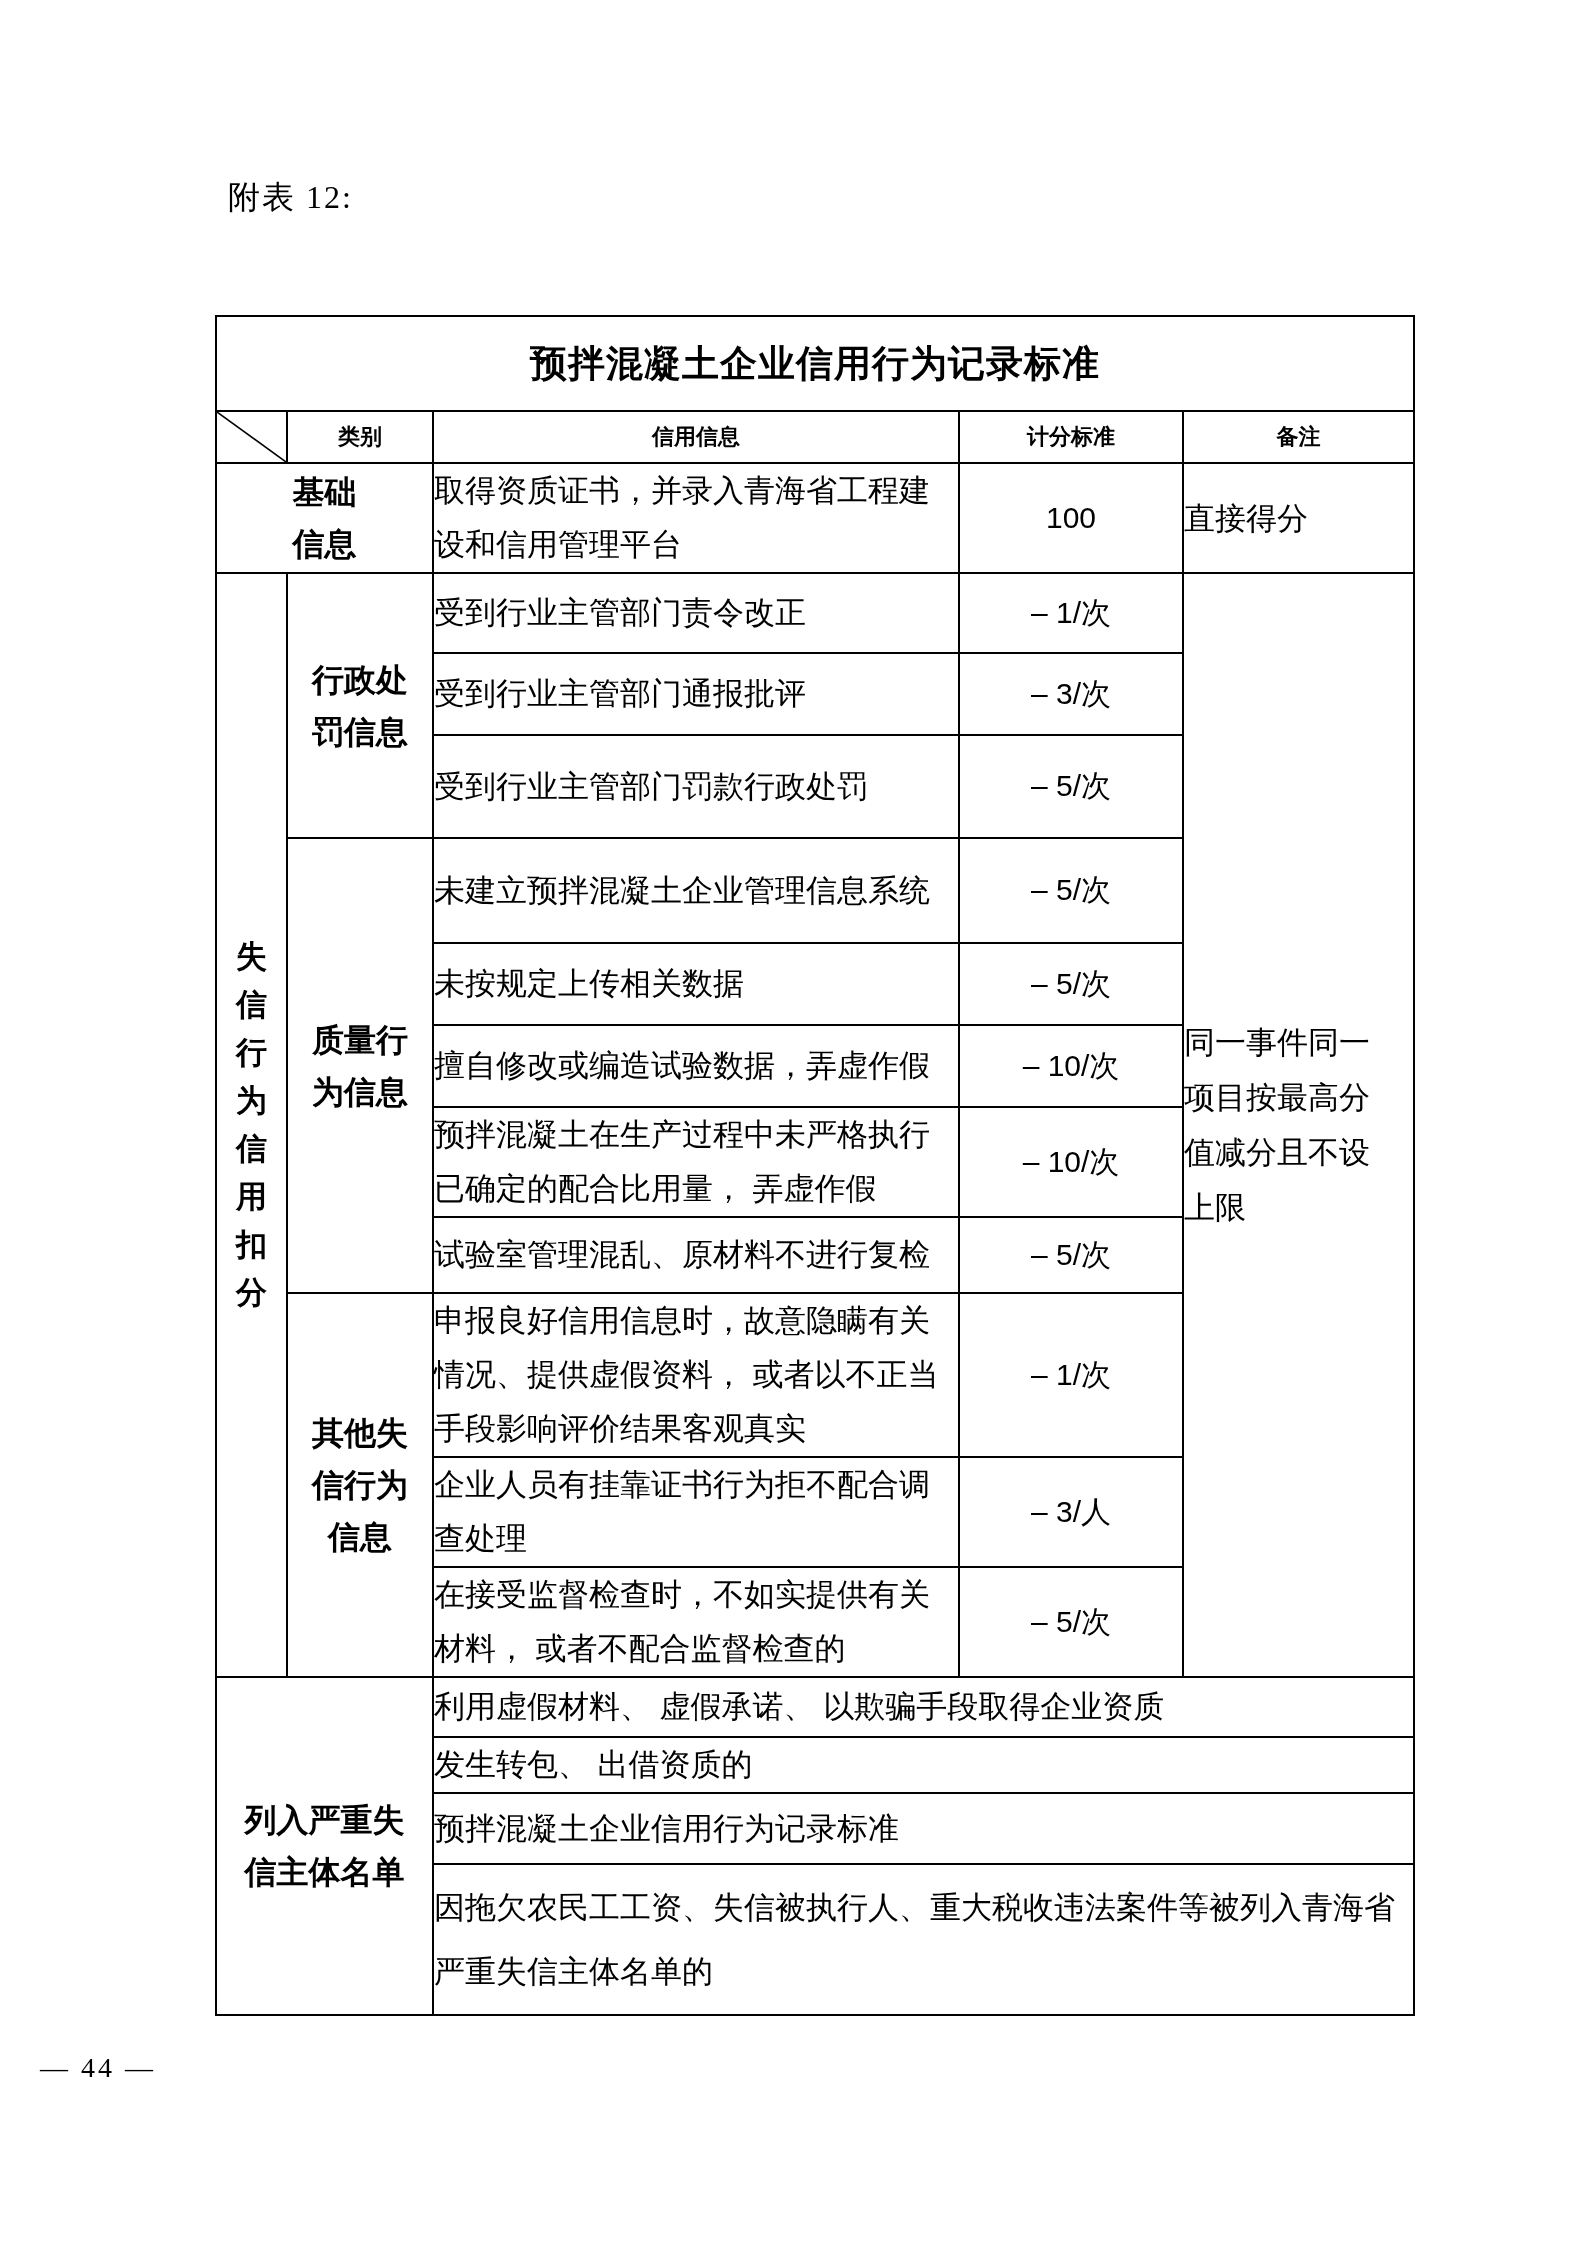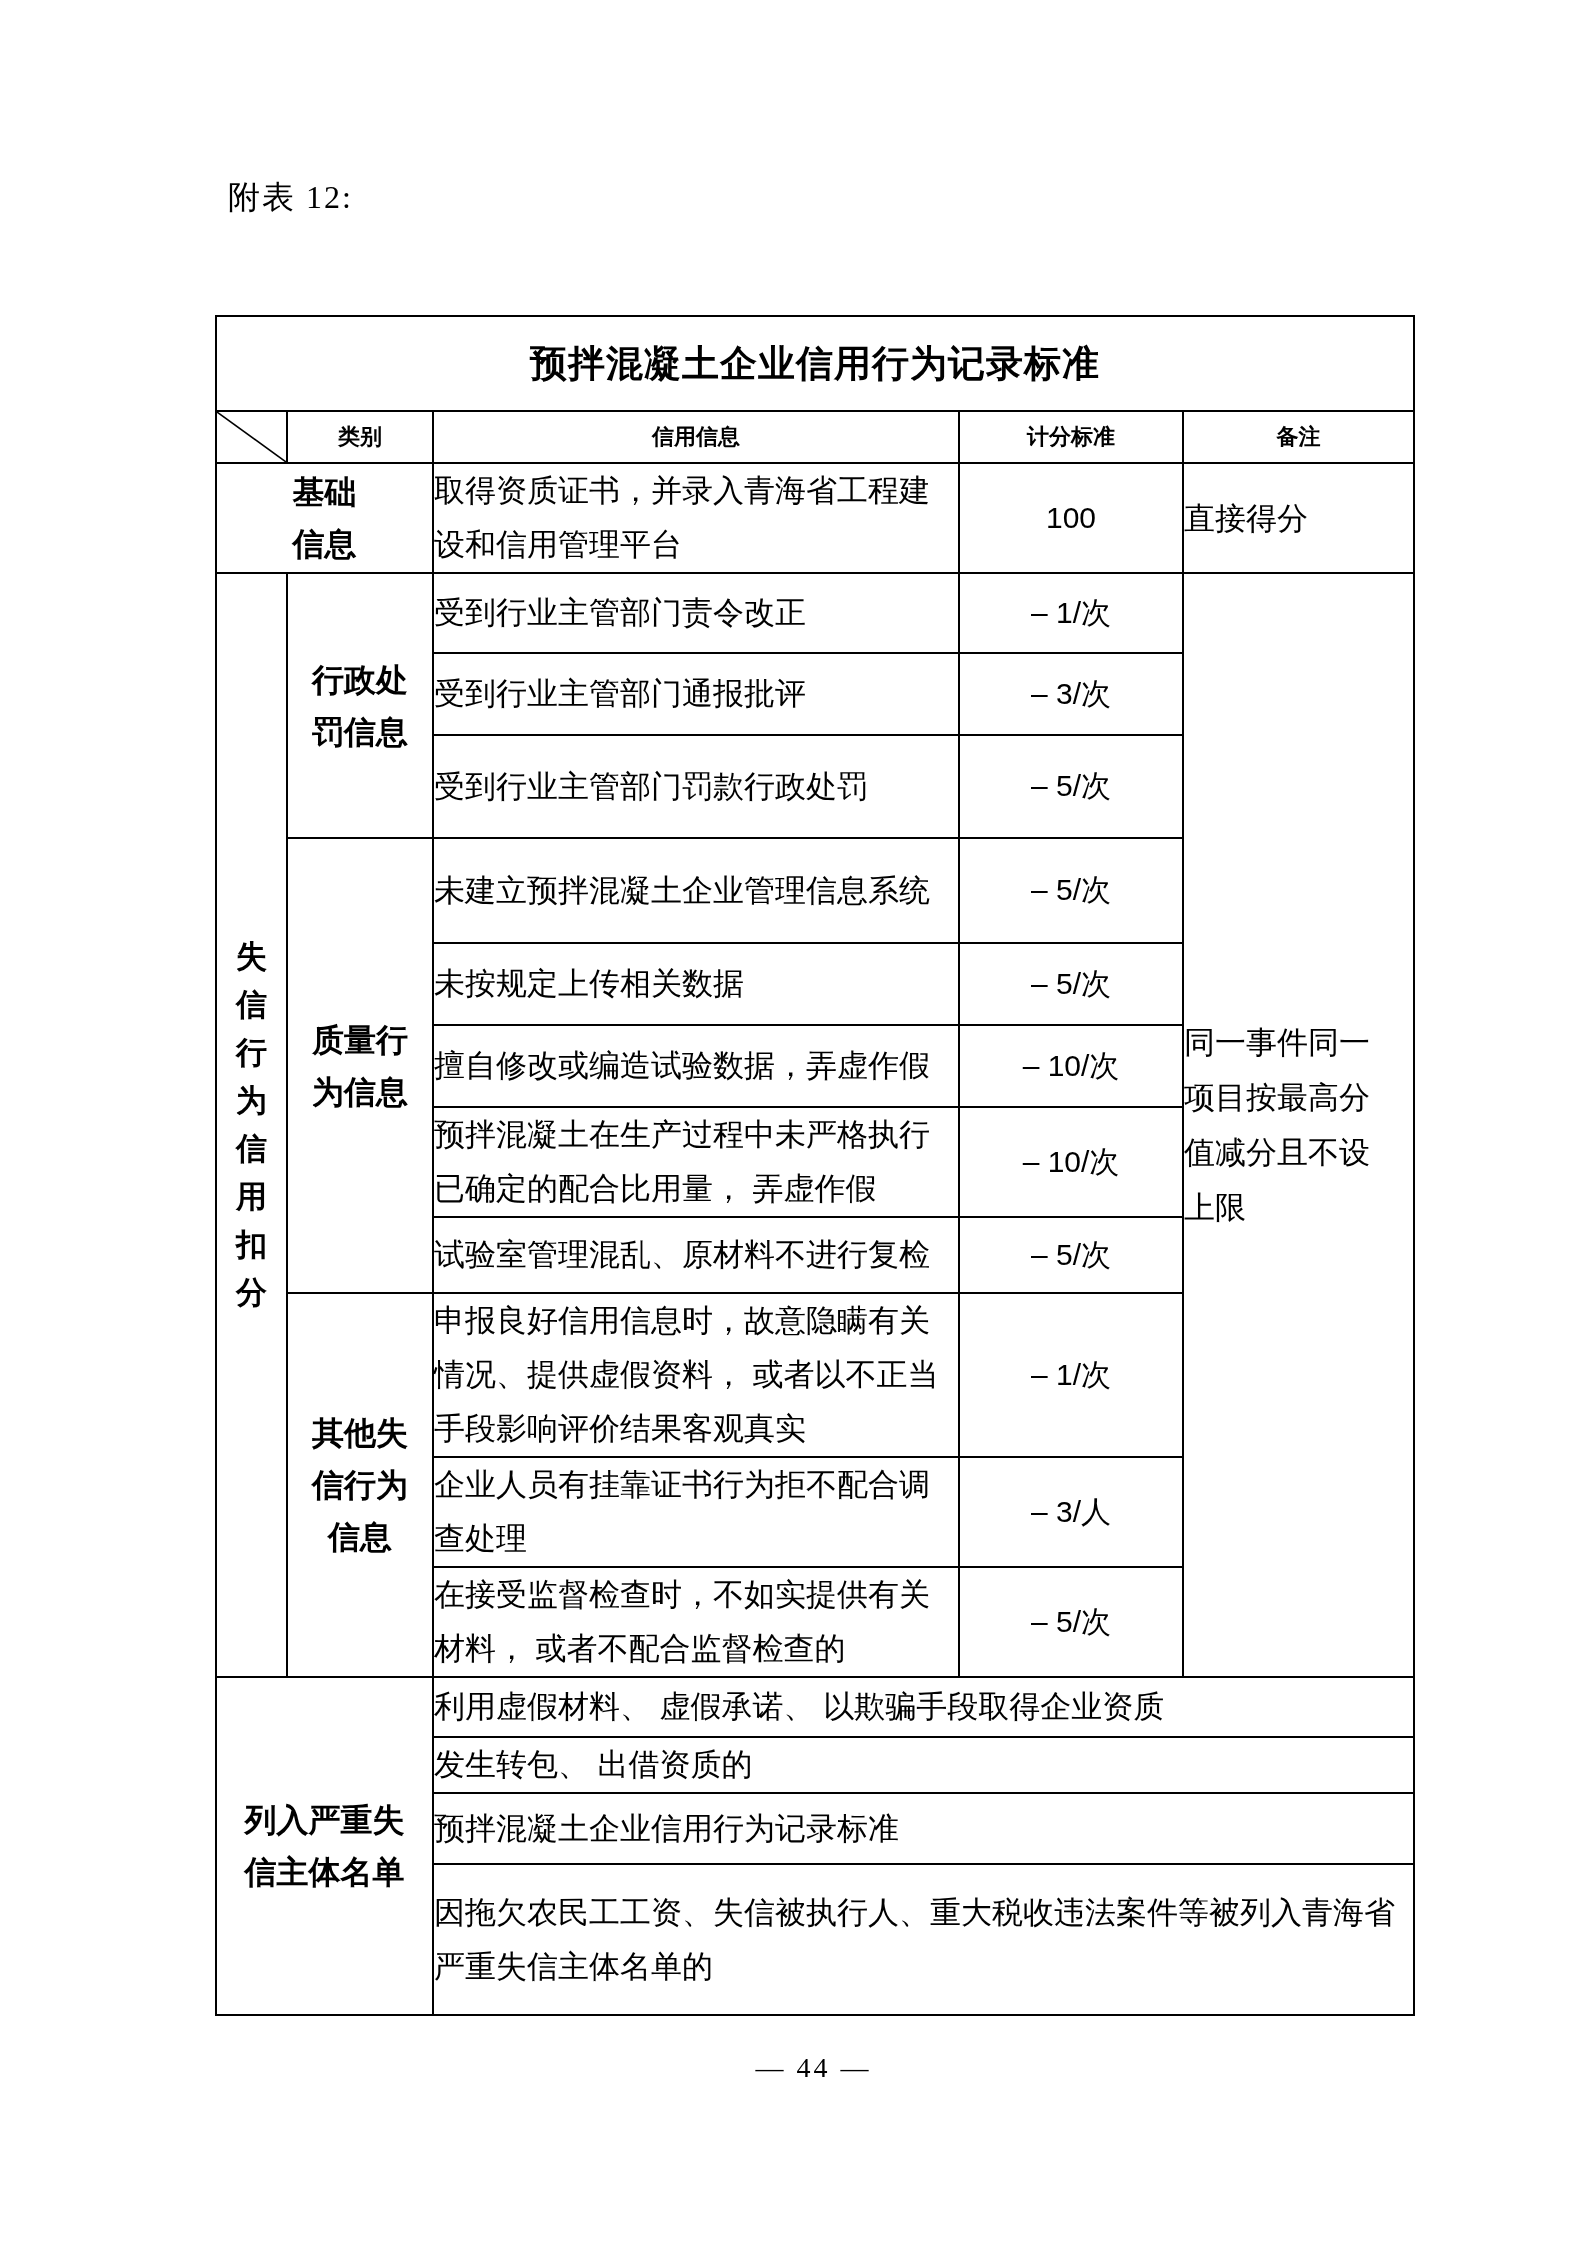--- a/index.html
+++ b/index.html
@@ -75,21 +75,20 @@
   .remark{
     text-align:left;
     font-size:31px;
     padding:0 14px;
   }
   .remark .wrap{max-width:192px;line-height:55px;}
   .footer{
     position:absolute;
     left:0;right:0;
     top:2052px;
-    text-align:center;
     font-family:"Liberation Serif", serif;
     font-size:28px;
     letter-spacing:3px;
     margin-left:40px;
   }
 </style>
 </head>
 <body>
 
 <div class="page">
@@ -201,20 +200,20 @@
       </td>
       <td class="info" colspan="3">利用虚假材料、 虚假承诺、 以欺骗手段取得企业资质</td>
     </tr>
     <tr style="height:54px">
       <td class="info" colspan="3">发生转包、 出借资质的</td>
     </tr>
     <tr style="height:71px">
       <td class="info" colspan="3">预拌混凝土企业信用行为记录标准</td>
     </tr>
     <tr style="height:151px">
-      <td class="info" colspan="3" style="line-height:54px">因拖欠农民工工资、失信被执行人、重大税收违法案件等被列入青海省严重失信主体名单的</td>
+      <td class="info" colspan="3" style="line-height:64px">因拖欠农民工工资、失信被执行人、重大税收违法案件等被列入青海省严重失信主体名单的</td>
     </tr>
   </tbody>
     </table>
 
   <div class="footer">— 44 —</div>
 
 </div>
 
 </body></html>

